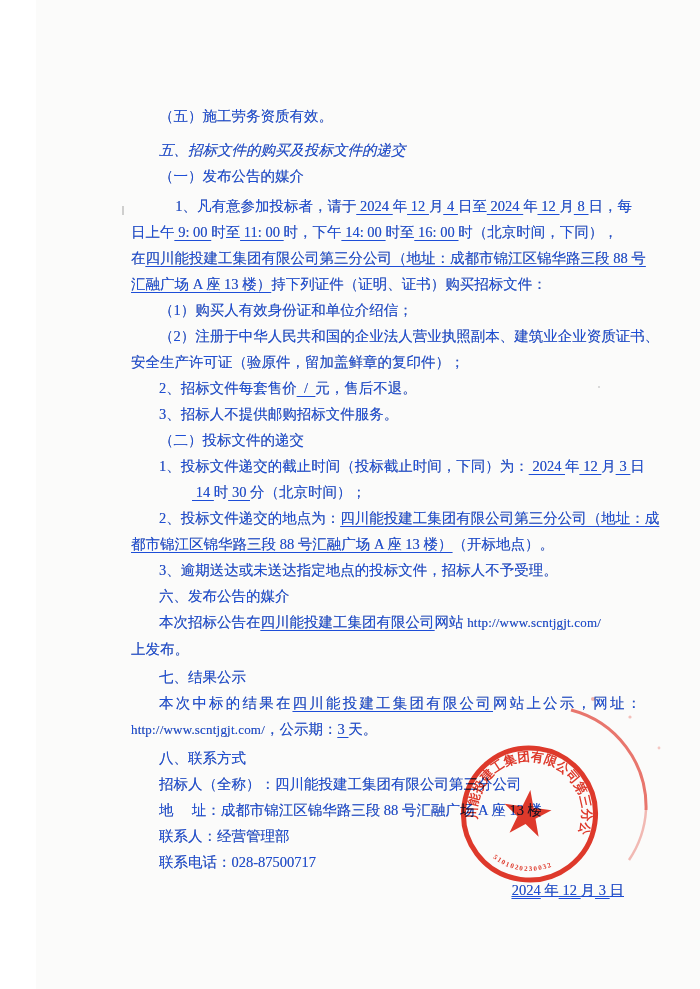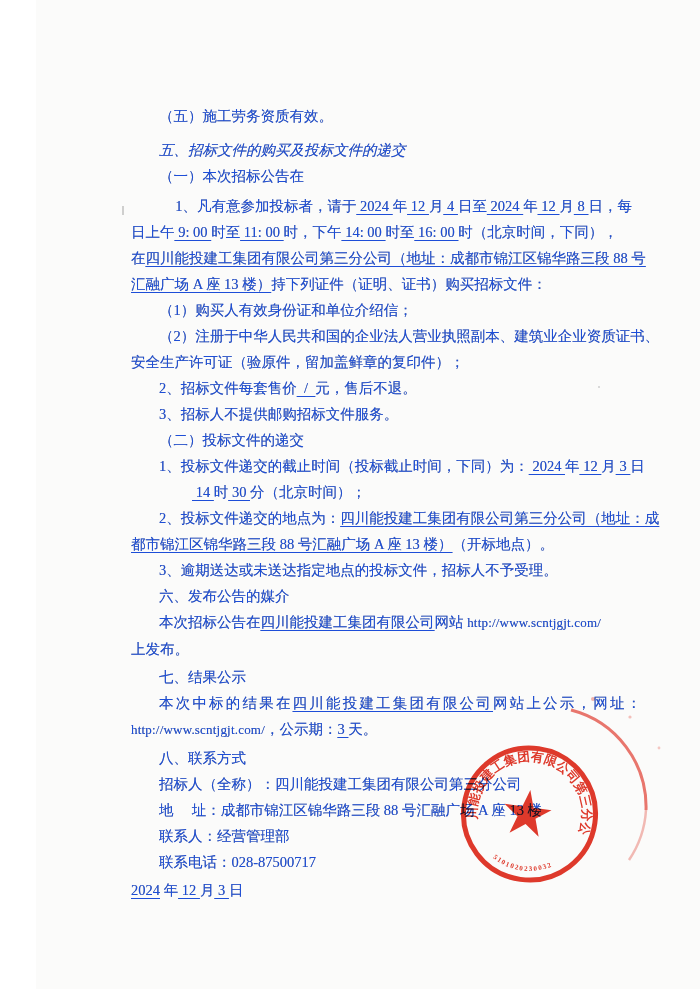--- a/index.html
+++ b/index.html
@@ -12,21 +12,21 @@
   }
   .doc{
     position:absolute;left:95px;top:103px;width:517px;
     font-size:14.5px;
     text-shadow:0 0 .5px rgba(60,60,60,.55);
   }
   .line{line-height:26px;white-space:nowrap;}
   .indent0{padding-left:0;}
   .indent1{padding-left:28px;}
   .indent2{padding-left:61px;}
-  .align-right{text-align:left;padding-right:24px;}
+  .align-right{text-align:right;padding-right:24px;text-decoration:underline;}
   .sp-lg{margin-top:8px;font-style:italic;}
   .sp-md{margin-top:4px;text-align:center;}
   .sp-sm{margin-top:2px;}
   .u{text-decoration:underline;text-underline-offset:3px;text-decoration-thickness:1px;}
   .mono{font-family:Liberation Serif, serif;font-size:13px;letter-spacing:.2px;}
   .spread{letter-spacing:2.2px;}
   .stamp{
     position:absolute;left:405px;top:690px;width:250px;height:220px;
     mix-blend-mode:multiply;pointer-events:none;
   }
@@ -36,21 +36,21 @@
   .speck-b{left:562px;top:386px;width:2px;height:2px;opacity:.35;}
 </style>
 </head>
 <body>
 
 <div class="page">
 
   <div class="doc" id="doc">
       <div class="line indent1"><span>（五）施工劳务资质有效。</span></div>
       <div class="line indent1 sp-lg"><span>五、招标文件的购买及投标文件的递交</span></div>
-      <div class="line indent1"><span>（一）本次招标公告在</span></div>
+      <div class="line indent1"><span>（一）发布公告的媒介</span></div>
       <div class="line indent1 sp-md"><span>1、凡有意参加投标者，请于</span><span class="u"> 2024 </span><span>年</span><span class="u"> 12 </span><span>月</span><span class="u"> 4 </span><span>日至</span><span class="u"> 2024 </span><span>年</span><span class="u"> 12 </span><span>月</span><span class="u"> 8 </span><span>日，每</span></div>
       <div class="line indent0"><span>日上午</span><span class="u"> 9: 00 </span><span>时至</span><span class="u"> 11: 00 </span><span>时，下午</span><span class="u"> 14: 00 </span><span>时至</span><span class="u"> 16: 00 </span><span>时（北京时间，下同），</span></div>
       <div class="line indent0"><span>在</span><span class="u">四川能投建工集团有限公司第三分公司（地址：成都市锦江区锦华路三段 88 号</span></div>
       <div class="line indent0"><span class="u">汇融广场 A 座 13 楼）</span><span>持下列证件（证明、证书）购买招标文件：</span></div>
       <div class="line indent1"><span>（1）购买人有效身份证和单位介绍信；</span></div>
       <div class="line indent1"><span>（2）注册于中华人民共和国的企业法人营业执照副本、建筑业企业资质证书、</span></div>
       <div class="line indent0"><span>安全生产许可证（验原件，留加盖鲜章的复印件）；</span></div>
       <div class="line indent1"><span>2、招标文件每套售价</span><span class="u">&nbsp;&nbsp;/&nbsp;&nbsp;</span><span>元，售后不退。</span></div>
       <div class="line indent1"><span>3、招标人不提供邮购招标文件服务。</span></div>
       <div class="line indent1"><span>（二）投标文件的递交</span></div>

